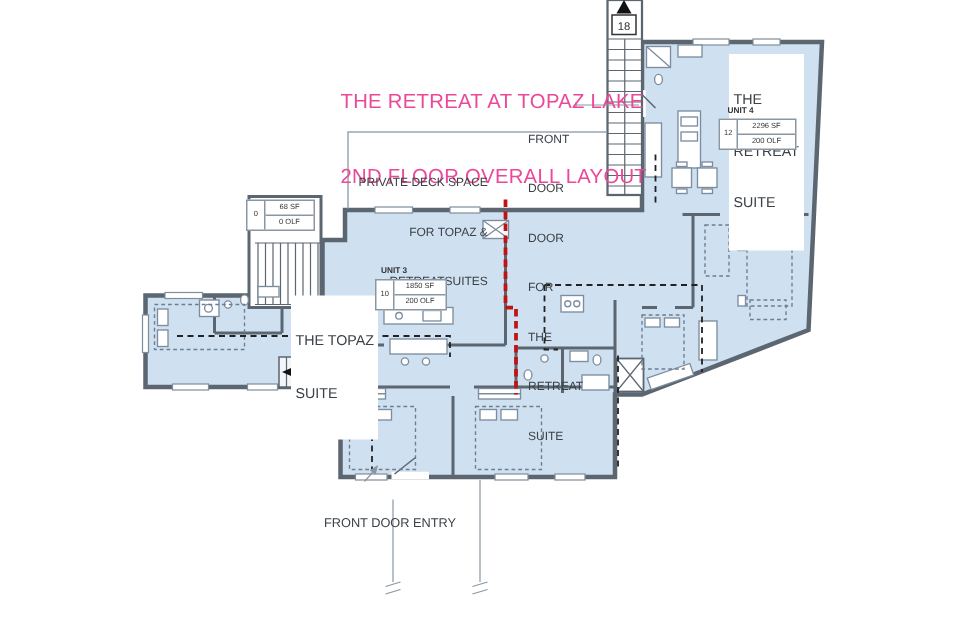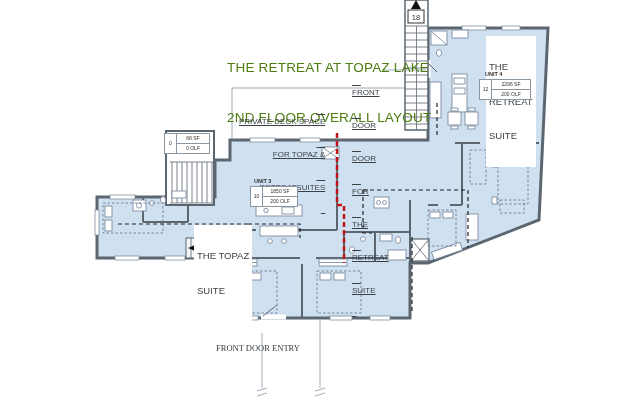--- a/index.html
+++ b/index.html
@@ -1,21 +1,21 @@
 <!DOCTYPE html>
 <html><head>
 <meta charset="utf-8">
 <style>
   html,body{margin:0;padding:0;background:#fff;}
   #stage{position:relative;width:640px;height:414px;background:#ffffff;overflow:hidden;
          font-family:"Liberation Sans",sans-serif;border-radius:30px;}
   svg{position:absolute;left:0;top:0;}
   .lbl{position:absolute;color:#3c4146;white-space:pre;line-height:1.25;}
-  .title{font-size:13.5px;letter-spacing:.2px;color:#4d7c0f;line-height:16.5px;}
-  .ann{font-size:8px;line-height:11px;text-decoration:underline;}
+  .title{font-size:13.5px;letter-spacing:.2px;color:#ec4899;line-height:16.5px;}
+  .ann{font-size:8px;line-height:11px;}
   .ann2{font-size:8.5px;line-height:11.5px;}
   .suite{font-size:9.5px;line-height:11.5px;background:#fff;padding:2px 3px;}
   .unit-name{font-size:5.5px;font-weight:bold;color:#333;}
   .utab{position:absolute;display:flex;background:#fff;border:1px solid #8a97a3;
         font-size:5px;line-height:1;text-align:center;color:#333;align-items:stretch;}
   .utab-occ{width:11px;display:flex;align-items:center;justify-content:center;
         border-right:1px solid #8a97a3;}
   .utab-col{flex:1;display:flex;flex-direction:column;}
   .utab-row{padding:2px 2px;}
   .utab-row + .utab-row{border-top:1px solid #8a97a3;}
@@ -194,42 +194,42 @@
   <div class="lbl title" style="left:227px;top:27px;">
     <div>THE RETREAT AT TOPAZ LAKE</div>
     <div>2ND FLOOR OVERALL LAYOUT</div>
   </div>
 
   <div class="lbl suite" style="left:486px;top:36px;">
     <div>THE</div>
     <div>RETREAT</div>
     <div>SUITE</div>
   </div>
-  <div class="lbl suite" style="left:194px;top:197px;margin-top:28px;">
+  <div class="lbl suite" style="left:194px;top:197px;">
     <div>THE TOPAZ</div>
     <div>SUITE</div>
   </div>
 
   <div class="lbl ann" style="left:239px;top:94px;text-align:right;">
     <div>PRIVATE DECK SPACE</div>
     <div>FOR TOPAZ &amp;</div>
     <div>RETREATSUITES</div>
   </div>
 
   <div class="lbl ann" style="left:352px;top:65px;">
     <div>FRONT</div>
     <div>DOOR</div>
     <div>DOOR</div>
     <div>FOR</div>
     <div>THE</div>
     <div>RETREAT</div>
     <div>SUITE</div>
   </div>
 
-  <div class="lbl ann2" style="left:216px;top:320px;font-family:Liberation Serif, serif;">
+  <div class="lbl ann2" style="left:216px;top:320px;">
     <div>FRONT DOOR ENTRY</div>
   </div>
 
   <div class="lbl ann2" style="left:223px;top:397px;">
     
   </div>
 
   <div class="lbl elev-lbl" style="left:170px;top:125px;">
     <div>ELEVATOR</div>
   </div>

